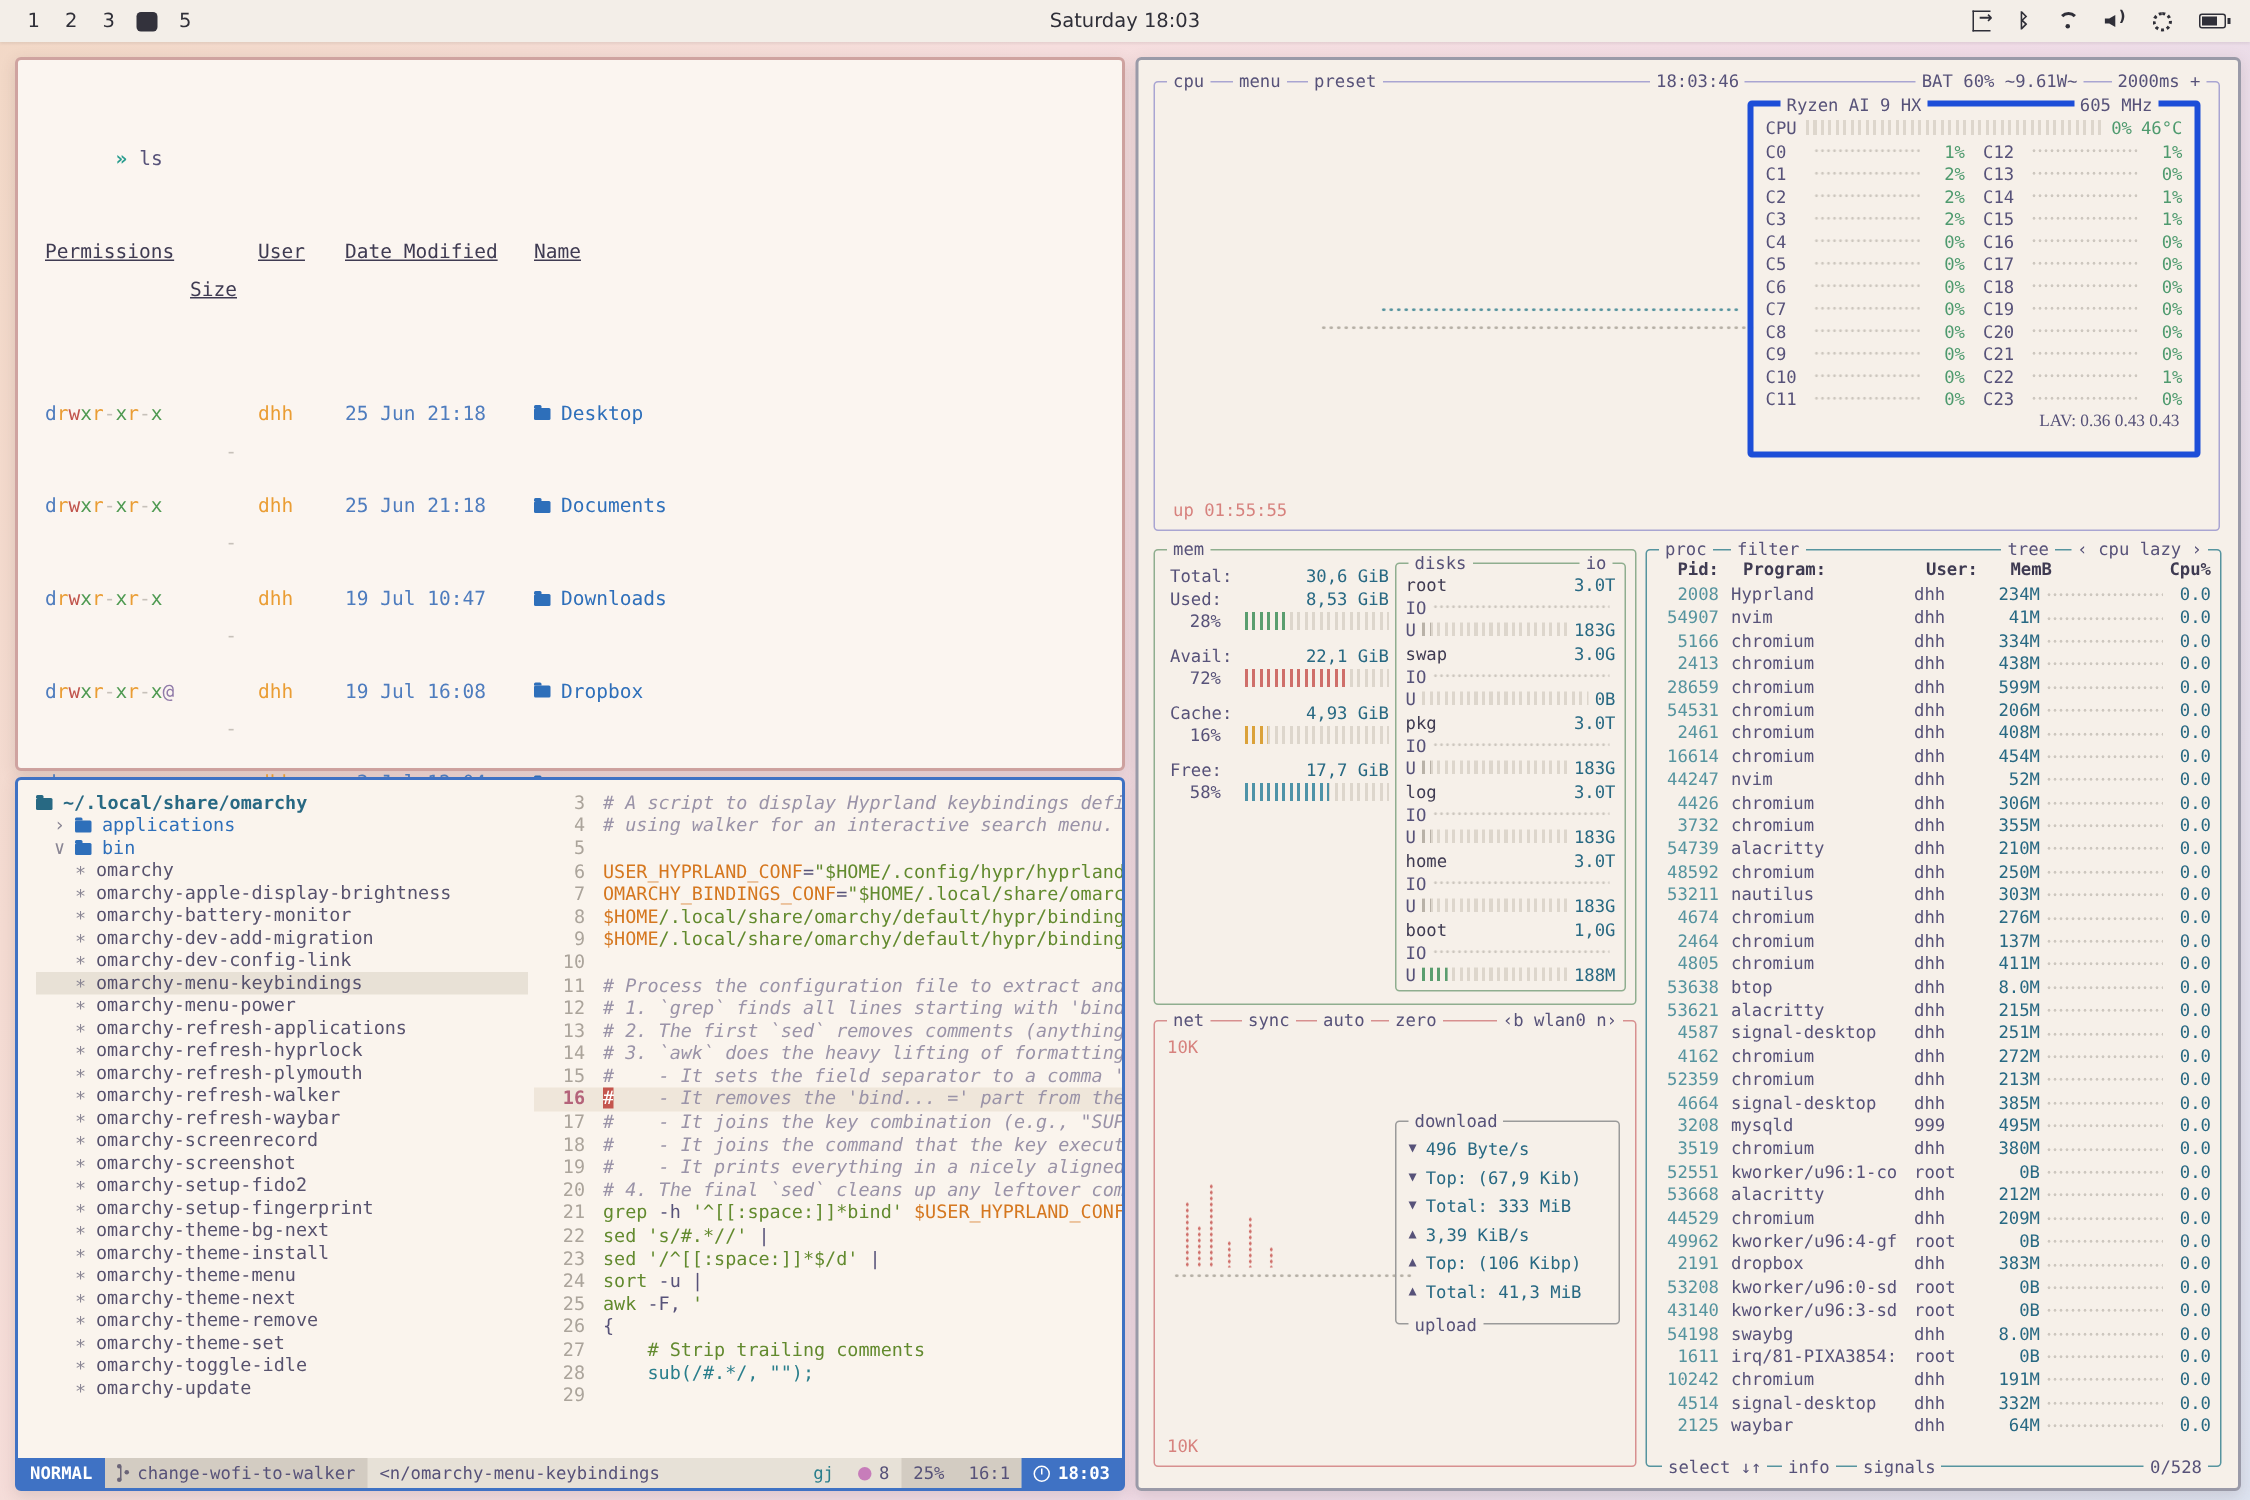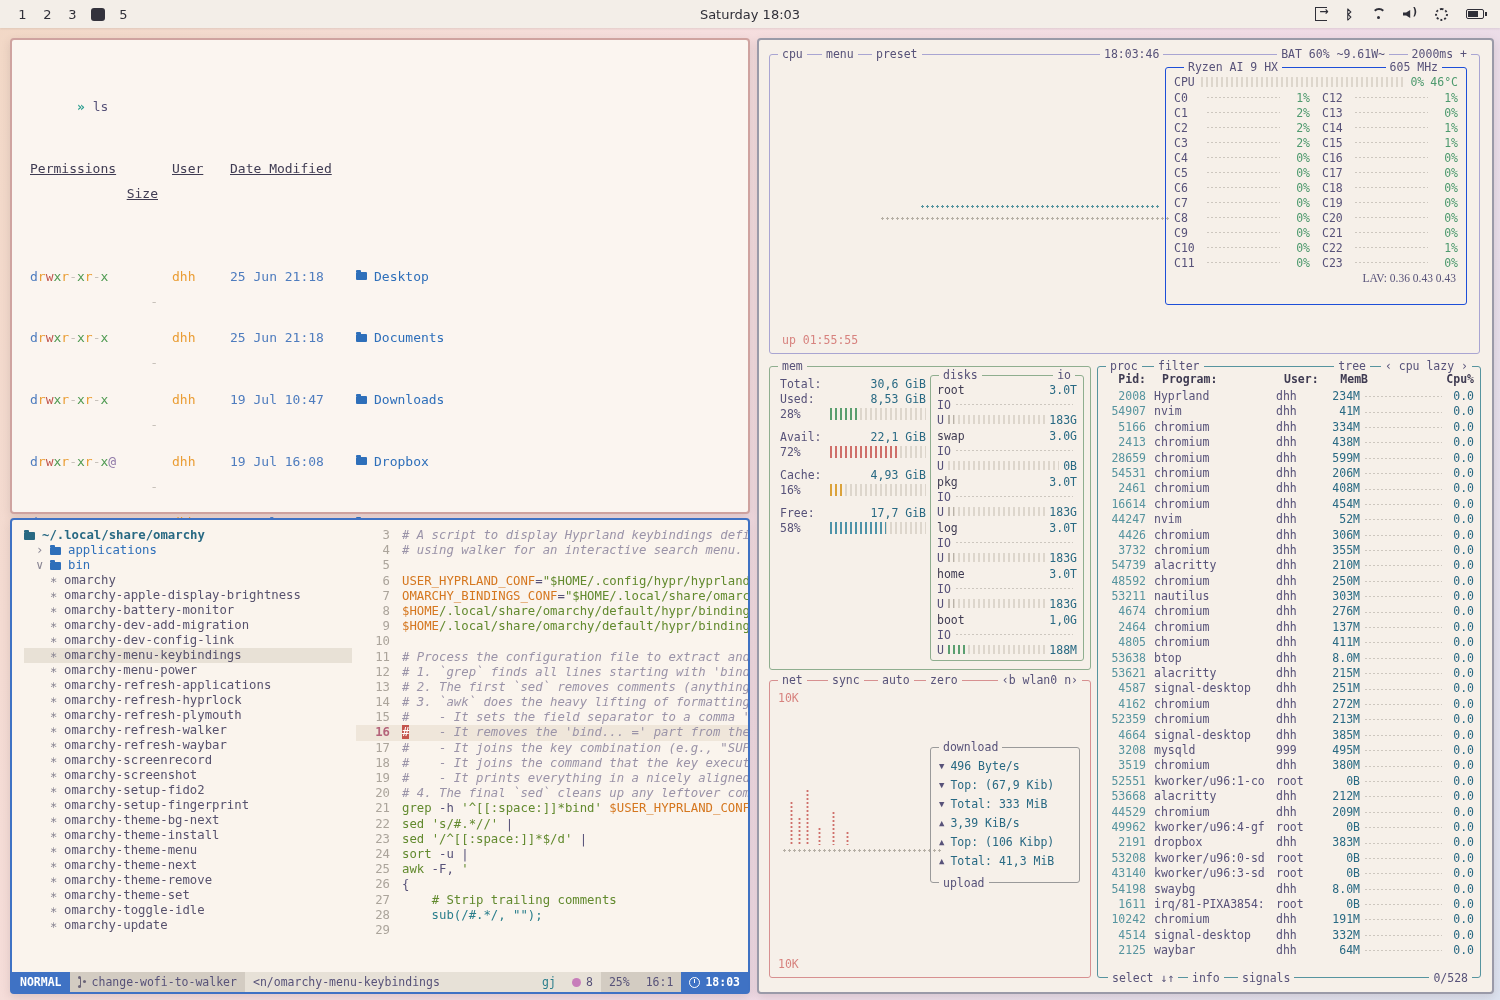--- a/index.html
+++ b/index.html
@@ -99,21 +99,21 @@
 
   
   #btop{left:757px;top:38px;width:733px;height:952px;border:2px solid #9a9aa8;background:#f6f0e9;
     font-family:"DejaVu Sans Mono",monospace;font-size:11.5px;color:#575279;}
   .bbox{position:absolute;border:1px solid #a9a5d2;border-radius:3px;}
   .box-label{position:absolute;top:-8px;background:#f6f0e9;padding:0 4px;font-size:11.5px;color:#575279;white-space:nowrap;}
   .bot-label{position:absolute;bottom:-8px;background:#f6f0e9;padding:0 4px;white-space:nowrap;}
   .teal{color:#286983;} .green{color:#4e9a6e;}
 
   #cpu-box{left:10px;top:14px;width:709px;height:298px;}
-  #cores{position:absolute;right:12px;top:12px;width:302px;height:238px;border:1px solid #1d4ed8;border-radius:3px;padding:6px 8px 0 8px;box-sizing:border-box;}
+  #cores{position:absolute;right:12px;top:12px;width:302px;height:238px;border:4px solid #1d4ed8;border-radius:3px;padding:6px 8px 0 8px;box-sizing:border-box;}
   .cpu-total{display:flex;align-items:center;height:16px;gap:6px;}
   .cpu-total .meter{flex:1;}
   .core-row{display:flex;align-items:center;height:15px;}
   .c-name{width:28px;flex:none;}
   .c-pct{width:26px;text-align:right;flex:none;color:#4e9a6e;}
   .core-row .c2{margin-left:12px;}
   .lead{flex:1;height:3px;margin:0 4px;align-self:center;
     background-image:radial-gradient(circle,#cdc7bf 0.9px,transparent 1.1px);background-size:4px 3px;background-repeat:repeat-x;}
   .lav-row{text-align:right;height:16px;line-height:16px;padding-right:2px;font-family:Liberation Serif, serif;}
   .meter{position:relative;height:10px;background-image:repeating-linear-gradient(90deg,#ddd6cc 0 2px,transparent 2px 5px);overflow:hidden;}
@@ -123,21 +123,21 @@
   .fill.m-gold{background-image:repeating-linear-gradient(90deg,#dba23a 0 2px,transparent 2px 5px);}
   .fill.m-teal{background-image:repeating-linear-gradient(90deg,#4e93a8 0 2px,transparent 2px 5px);}
   .fill.m-dim{background-image:repeating-linear-gradient(90deg,#b9b2a8 0 2px,transparent 2px 5px);}
   .dot-h{position:absolute;height:3px;background-image:radial-gradient(circle,#56949f 1px,transparent 1.2px);background-size:5px 3px;background-repeat:repeat-x;}
   .dot-h.gray{background-image:radial-gradient(circle,#b6b0a6 1px,transparent 1.2px);}
   .uptime{position:absolute;left:12px;bottom:6px;color:#d7827e;}
 
   #mem-box{left:10px;top:326px;width:320px;height:302px;border-color:#8fae8f;}
   .mem-stats{position:absolute;left:10px;top:10px;width:146px;}
   .ms-line{display:flex;justify-content:space-between;height:15px;line-height:15px;}
-  .mem-stat{margin-bottom:9px;}
+  .mem-stat{margin-bottom:9px;text-align:right;}
   .mem-stat .pct{width:34px;flex:none;}
   .ms-meter-row{display:flex;align-items:center;height:14px;gap:16px;}
   .ms-meter-row .meter{flex:1;height:12px;}
   #disks-box{position:absolute;right:6px;top:8px;width:154px;bottom:8px;border:1px solid #8fae8f;border-radius:3px;padding:6px 6px 0 6px;box-sizing:border-box;}
   .disk{height:46px;}
   .d-l1,.d-l2,.d-l3{display:flex;align-items:center;height:15px;}
   .d-l1 .d-size{margin-left:auto;color:#286983;}
   .d-name{color:#3f3b52;}
   .d-used{margin-left:auto;color:#286983;}
   .d-l3 .meter{flex:1;margin:0 4px;height:9px;}
@@ -191,20 +191,21 @@
 <div id="term" class="window mono">
   <div class="term-body">
     <div>
       <span class="prompt-icon">»</span><span>ls</span>
     </div>
     <div class="ls-head">
       <span class="ls-perms">Permissions</span>
       <span class="ls-size">Size</span>
       <span class="ls-user">User</span>
       <span class="ls-date">Date Modified</span>
+      <span class="ls-name">Name</span>
     </div>
     <div>
       
     
         <div class="ls-row">
           <span class="ls-perms"><span class="pc-d">d</span><span class="pc-r">r</span><span class="pc-w">w</span><span class="pc-x">x</span><span class="pc-r">r</span><span class="pc-dash">-</span><span class="pc-x">x</span><span class="pc-r">r</span><span class="pc-dash">-</span><span class="pc-x">x</span></span>
           <span class="ls-size pc-dash">-</span>
           <span class="ls-user">dhh</span>
           <span class="ls-date">25 Jun 21:18</span>
           <span class="ls-name"><span class="icon-folder"></span><span>Desktop</span></span>

